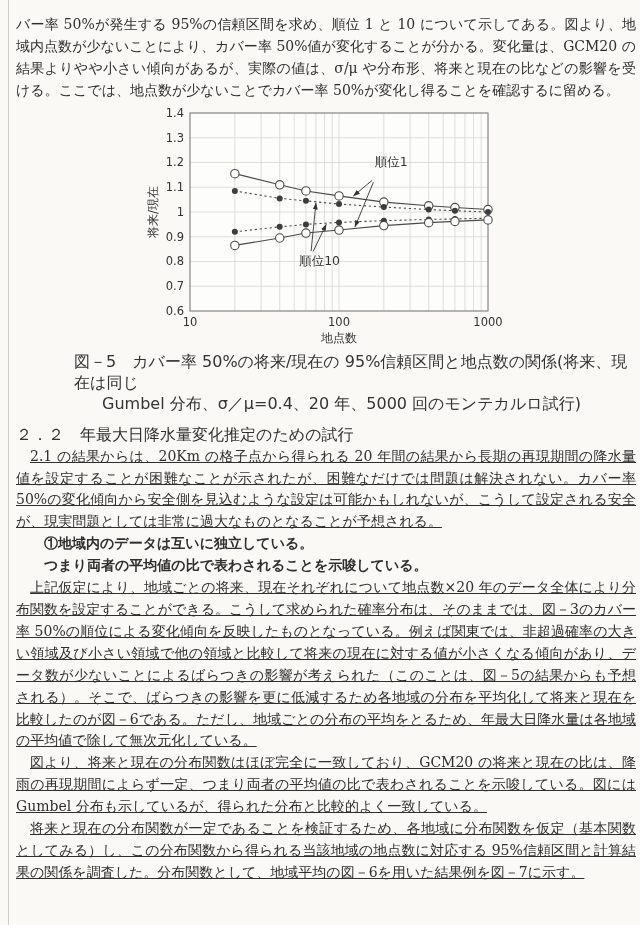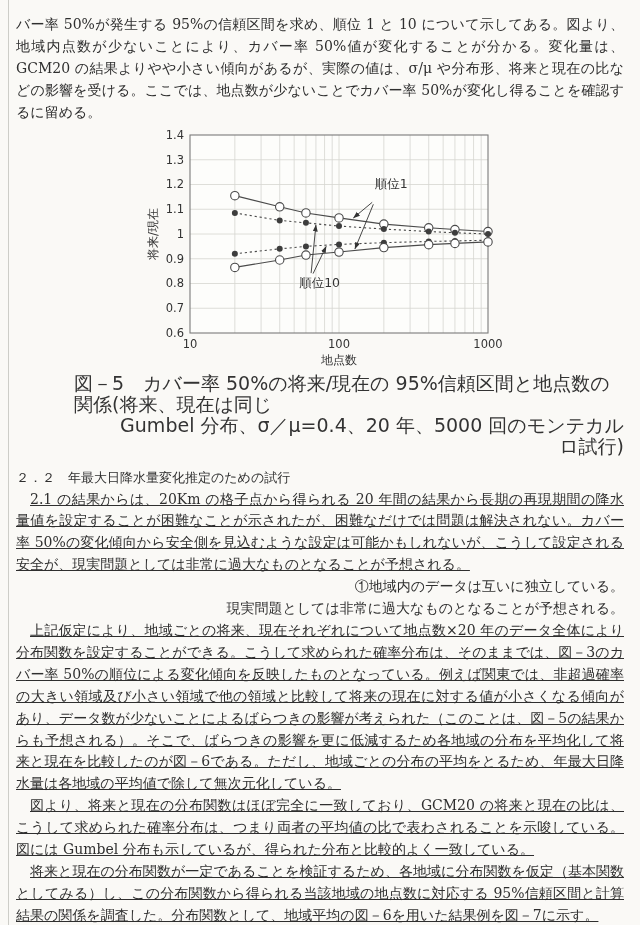--- a/index.html
+++ b/index.html
@@ -1,32 +1,32 @@
 <!DOCTYPE html>
 <html><head>
 <meta charset="utf-8">
 <style>
   html,body{margin:0;padding:0;}
   body{
     width:640px;height:925px;overflow:hidden;
     background:#faf9f6;color:#2f2f2f;
     font-family:"DejaVu Serif","Liberation Serif",serif;
   }
-  .page{position:relative;width:640px;height:925px;box-sizing:border-box;padding:14px 16px 0 16px;}
+  .page{position:relative;width:640px;height:925px;box-sizing:border-box;padding:14px 4px 0 16px;}
   .scan-edge{position:absolute;left:8px;top:0;width:1px;height:925px;background:rgba(150,150,145,.45);}
   p{margin:0;font-size:14px;line-height:21.9px;text-align:justify;}
   .indent{text-indent:1em;text-decoration:underline;}
-  .list-item{margin-left:2em;text-align:right;}
+  .list-item{margin-left:2em;text-align:left;font-weight:bold;}
   .figure-block{margin-top:3px;}
   .chart-svg{display:block;margin-left:128px;}
   svg text{font-family:"DejaVu Sans","Liberation Sans",sans-serif;}
-  .caption{font-family:"DejaVu Sans","Liberation Sans",sans-serif;font-size:19px;line-height:21px;margin-top:4px;color:#333;}
+  .caption{font-family:"DejaVu Sans","Liberation Sans",sans-serif;font-size:16px;line-height:21px;margin-top:4px;color:#333;}
   .cap1{padding-left:58px;}
-  .cap2{padding-left:86px;text-align:right;}
-  .sec-heading{margin-top:10px;font-size:13px;line-height:22px;text-align:left;}
+  .cap2{padding-left:86px;}
+  .sec-heading{margin-top:10px;font-size:16px;line-height:22px;text-align:left;}
 </style>
 </head>
 <body>
 
 <div class="page">
   <div class="scan-edge"></div>
 
   <p>バー率 50%が発生する 95%の信頼区間を求め、順位 1 と 10 について示してある。図より、地域内点数が少ないことにより、カバー率 50%値が変化することが分かる。変化量は、GCM20 の結果よりやや小さい傾向があるが、実際の値は、σ/μ や分布形、将来と現在の比などの影響を受ける。ここでは、地点数が少ないことでカバー率 50%が変化し得ることを確認するに留める。</p>
 
   <div class="figure-block">
@@ -121,17 +121,17 @@
       </svg>
     <div class="caption">
       <div class="cap1">図－5　カバー率 50%の将来/現在の 95%信頼区間と地点数の関係(将来、現在は同じ</div>
       <div class="cap2">Gumbel 分布、σ／μ=0.4、20 年、5000 回のモンテカルロ試行)</div>
     </div>
   </div>
 
   <p class="sec-heading">２．２　年最大日降水量変化推定のための試行</p>
   <p class="indent">2.1 の結果からは、20Km の格子点から得られる 20 年間の結果から長期の再現期間の降水量値を設定することが困難なことが示されたが、困難なだけでは問題は解決されない。カバー率 50%の変化傾向から安全側を見込むような設定は可能かもしれないが、こうして設定される安全が、現実問題としては非常に過大なものとなることが予想される。</p>
   <p class="list-item">①地域内のデータは互いに独立している。</p>
-  <p class="list-item">現実問題としては非常に過大なものとなることが予想される。</p>
+  <p class="list-item">つまり両者の平均値の比で表わされることを示唆している。</p>
   <p class="indent">上記仮定により、地域ごとの将来、現在それぞれについて地点数×20 年のデータ全体により分布関数を設定することができる。こうして求められた確率分布は、そのままでは、図－3のカバー率 50%の順位による変化傾向を反映したものとなっている。例えば関東では、非超過確率の大きい領域及び小さい領域で他の領域と比較して将来の現在に対する値が小さくなる傾向があり、データ数が少ないことによるばらつきの影響が考えられた（このことは、図－5の結果からも予想される）。そこで、ばらつきの影響を更に低減するため各地域の分布を平均化して将来と現在を比較したのが図－6である。ただし、地域ごとの分布の平均をとるため、年最大日降水量は各地域の平均値で除して無次元化している。</p>
-  <p class="indent">図より、将来と現在の分布関数はほぼ完全に一致しており、GCM20 の将来と現在の比は、こうして求められた確率分布は、つまり両者の平均値の比で表わされることを示唆している。図には Gumbel 分布も示しているが、得られた分布と比較的よく一致している。</p>
+  <p class="indent">図より、将来と現在の分布関数はほぼ完全に一致しており、GCM20 の将来と現在の比は、降雨の再現期間によらず一定、つまり両者の平均値の比で表わされることを示唆している。図には Gumbel 分布も示しているが、得られた分布と比較的よく一致している。</p>
   <p class="indent">将来と現在の分布関数が一定であることを検証するため、各地域に分布関数を仮定（基本関数としてみる）し、この分布関数から得られる当該地域の地点数に対応する 95%信頼区間と計算結果の関係を調査した。分布関数として、地域平均の図－6を用いた結果例を図－7に示す。</p>
 </div>
 
 </body></html>

